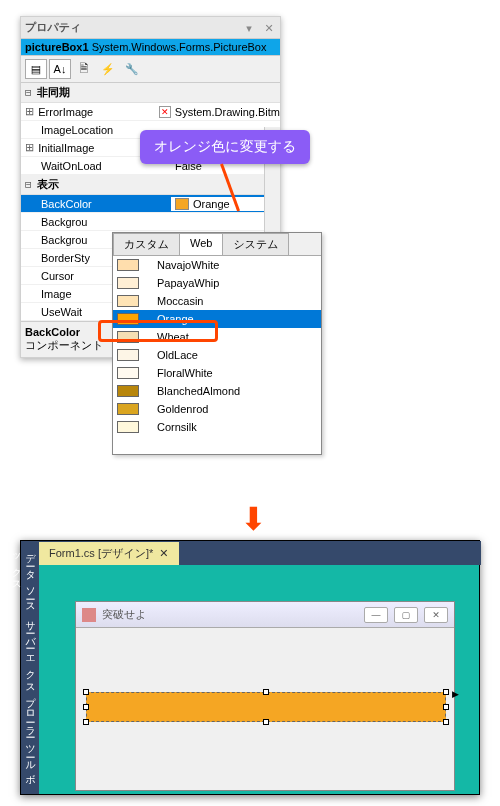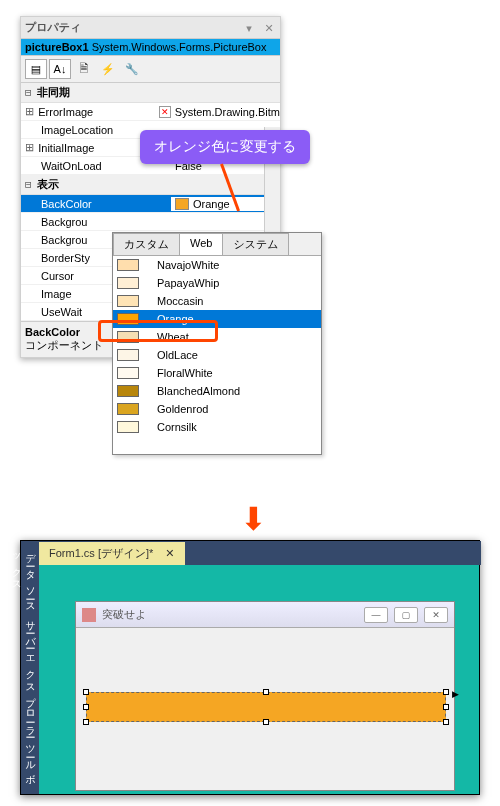--- a/index.html
+++ b/index.html
@@ -36,21 +36,21 @@
 .citem .csw{width:22px;height:12px;border:1px solid #666}
 .hlbox{position:absolute;border:3px solid #ff4500;border-radius:4px;z-index:6;pointer-events:none}
 .callout{position:absolute;left:140px;top:130px;background:#8b5cf6;color:#fff;padding:8px 14px;border-radius:6px;font-size:14px;z-index:10;box-shadow:0 2px 4px rgba(0,0,0,.3)}
 .callout:after{content:"";position:absolute;left:80px;bottom:-50px;width:3px;height:50px;background:#ff4500;transform:rotate(-20deg);transform-origin:top}
 .desc{padding:4px;border-top:1px solid #ccc;background:#f0f0f0}
 .desc b{display:block}
 .arrow{position:absolute;left:240px;top:500px;color:#ff4500;font-size:32px;z-index:2}
 .win2{position:absolute;left:20px;top:540px;width:460px;height:255px;background:#507090;border:1px solid #000;box-shadow:0 2px 8px rgba(0,0,0,.5)}
 .vtab{position:absolute;left:0;top:0;width:18px;height:100%;background:#35496b;color:#fff;writing-mode:vertical-rl;font-size:10px;padding:6px 2px;letter-spacing:2px}
 .doctab{position:absolute;left:18px;top:0;height:24px;display:flex;align-items:center;background:#35496b;width:442px}
-.doctab .dt{background:#f0e8a0;padding:4px 10px;color:#333;display:flex;gap:12px;align-items:center}
+.doctab .dt{background:#f0e8a0;padding:4px 10px;color:#333;display:flex;gap:6px;align-items:center}
 .canvas{position:absolute;left:18px;top:24px;right:0;bottom:0;background:#14b8a6;padding:36px}
 .form{background:#f0f0f0;border:1px solid #888;width:380px;height:190px;position:relative}
 .ftitle{height:26px;background:linear-gradient(#eef,#dde);border-bottom:1px solid #aaa;display:flex;align-items:center;padding:0 6px;gap:6px}
 .ftitle .fico{width:14px;height:14px;background:#d88}
 .ftitle .ft{flex:1;color:#555}
 .wbtn{width:24px;height:16px;border:1px solid #aaa;background:#fff;border-radius:2px;font-size:9px;text-align:center;line-height:14px;color:#666}
 .pbox{position:absolute;left:10px;top:90px;width:360px;height:30px;background:#f5a623;border:1px dashed #666}
 .handle{width:6px;height:6px;background:#fff;border:1px solid #000;position:absolute}
 .scrollgutter{position:absolute;right:0;top:44px;width:16px;bottom:50px;background:#f0f0f0;border-left:1px solid #ccc}
 </style>

